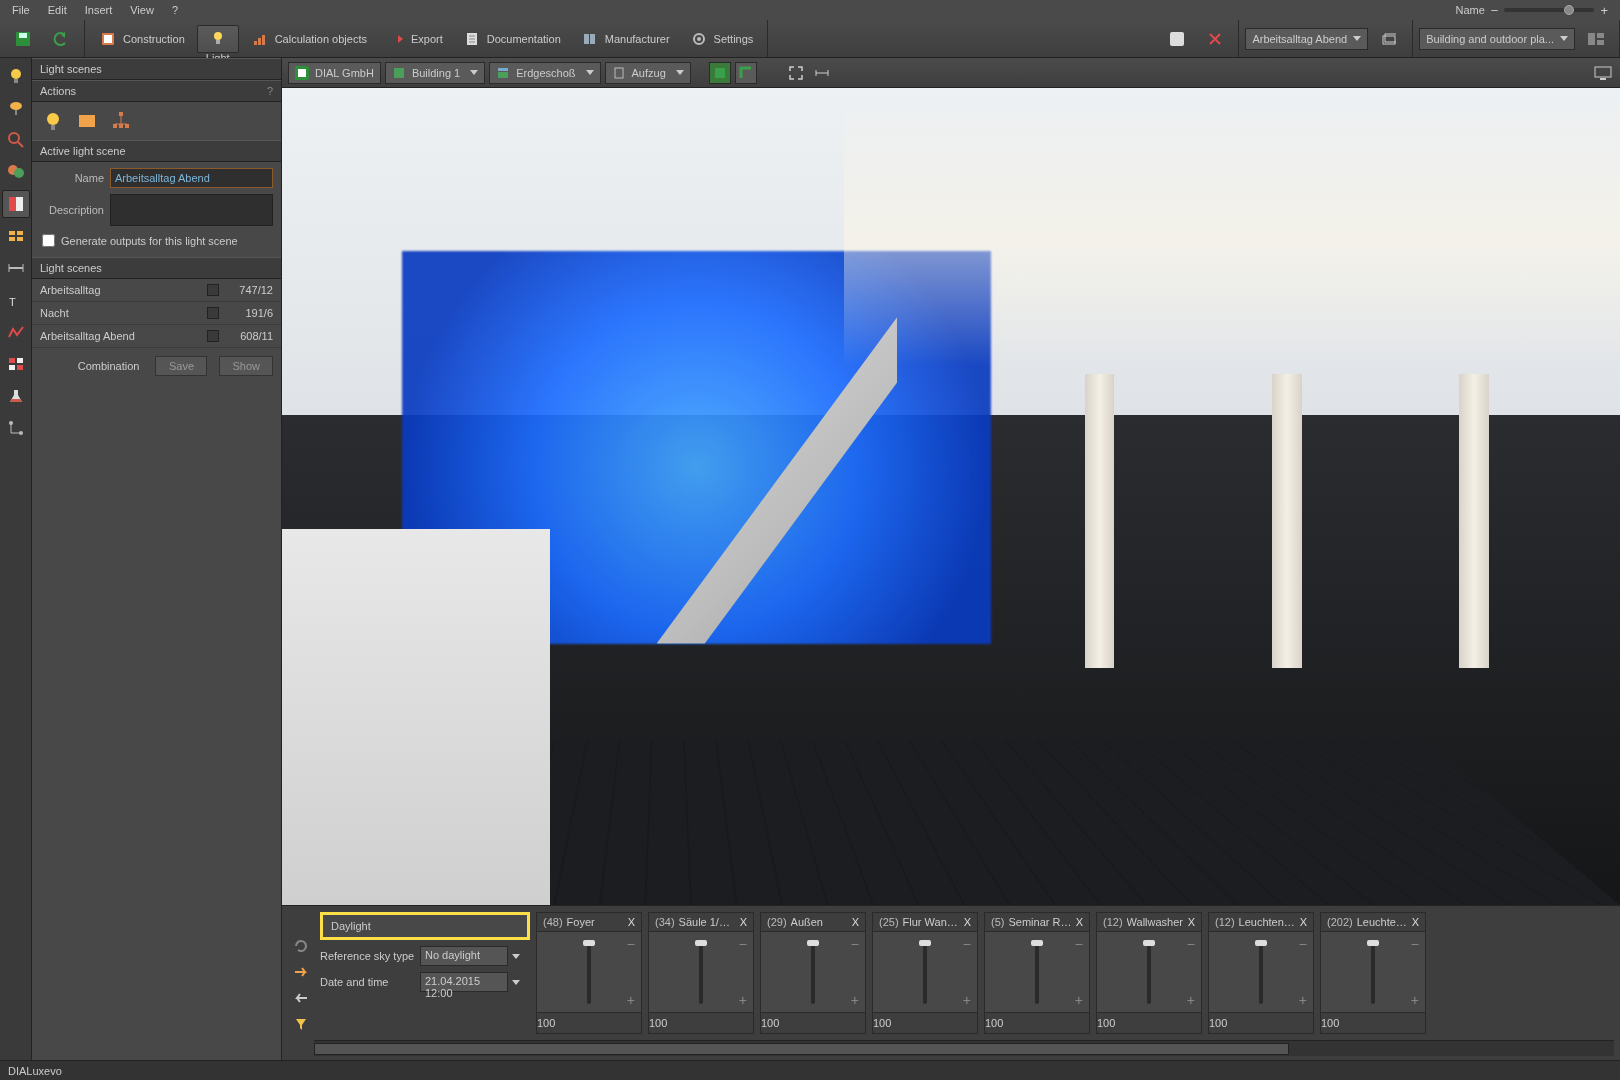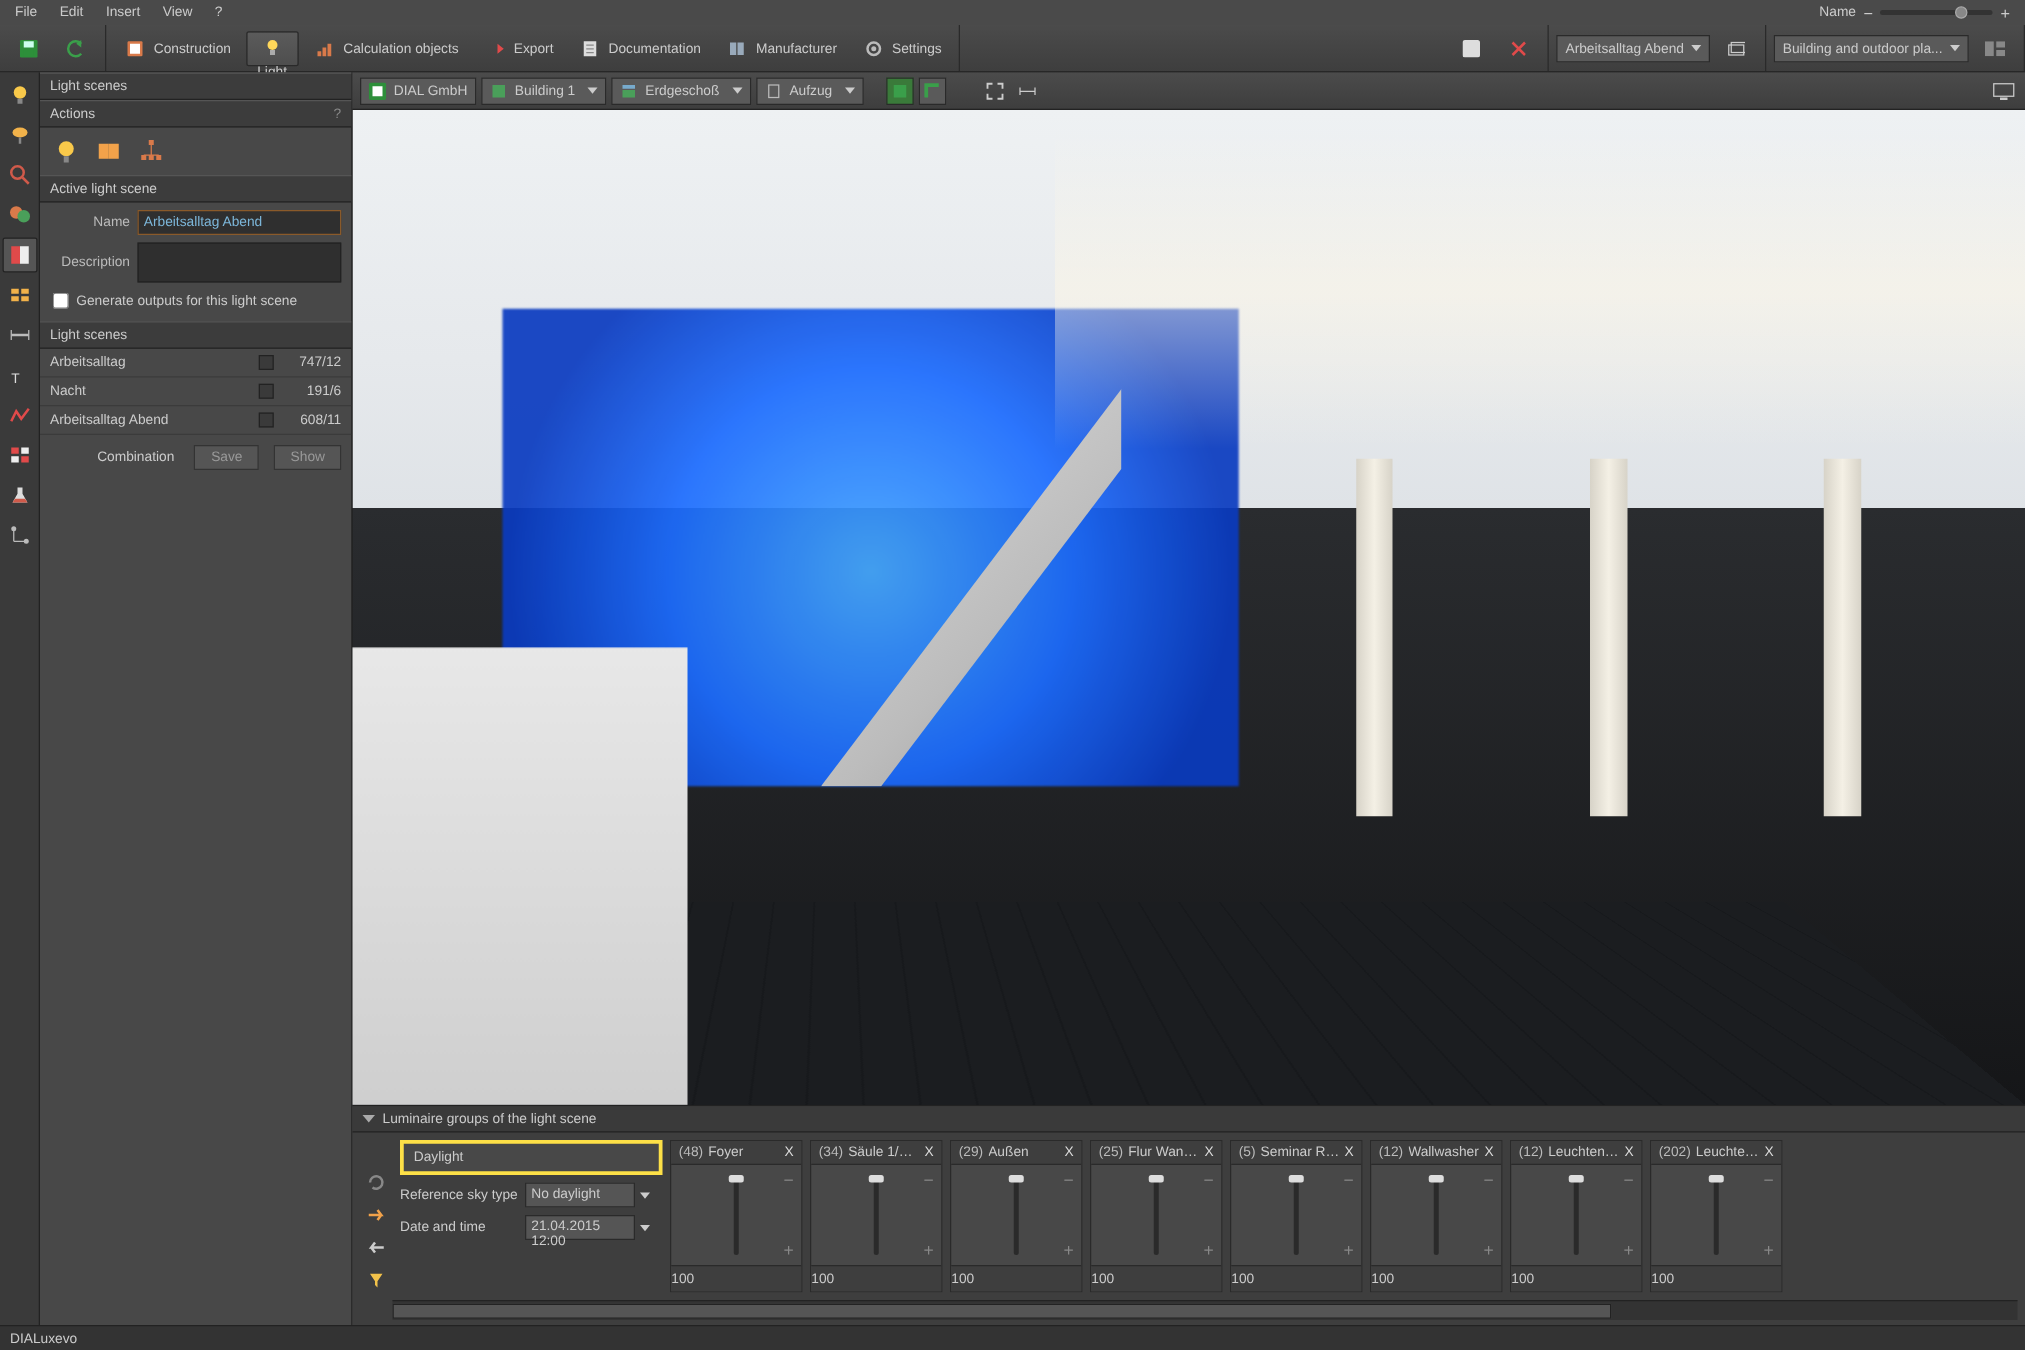--- a/index.html
+++ b/index.html
@@ -464,24 +464,20 @@
       <div class="balcony"></div>
       <div class="pillar p1"></div>
         <div class="pillar p2"></div>
         <div class="pillar p3"></div>
       <div class="floor"></div>
       <div class="stair"></div>
       <div class="front"></div>
     </div>
 
     <div class="bottompanel">
-      <div class="bp-title">
-        <span class="tri"></span>
-        <span>Luminaire groups of the light scene</span>
-      </div>
       <div class="bp-body">
         <div class="bp-icons">
           <div class="i">
               <svg width="16" height="16">
                 <path d="M3 8 A5 5 0 1 1 5 12" fill="none" stroke="#888" stroke-width="2"></path>
               </svg>
             </div>
           <div class="i">
               <svg width="16" height="12">
                 <path d="M2 6 L12 6 L9 2 M12 6 L9 10" stroke="#f2a24a" stroke-width="2" fill="none"></path>

